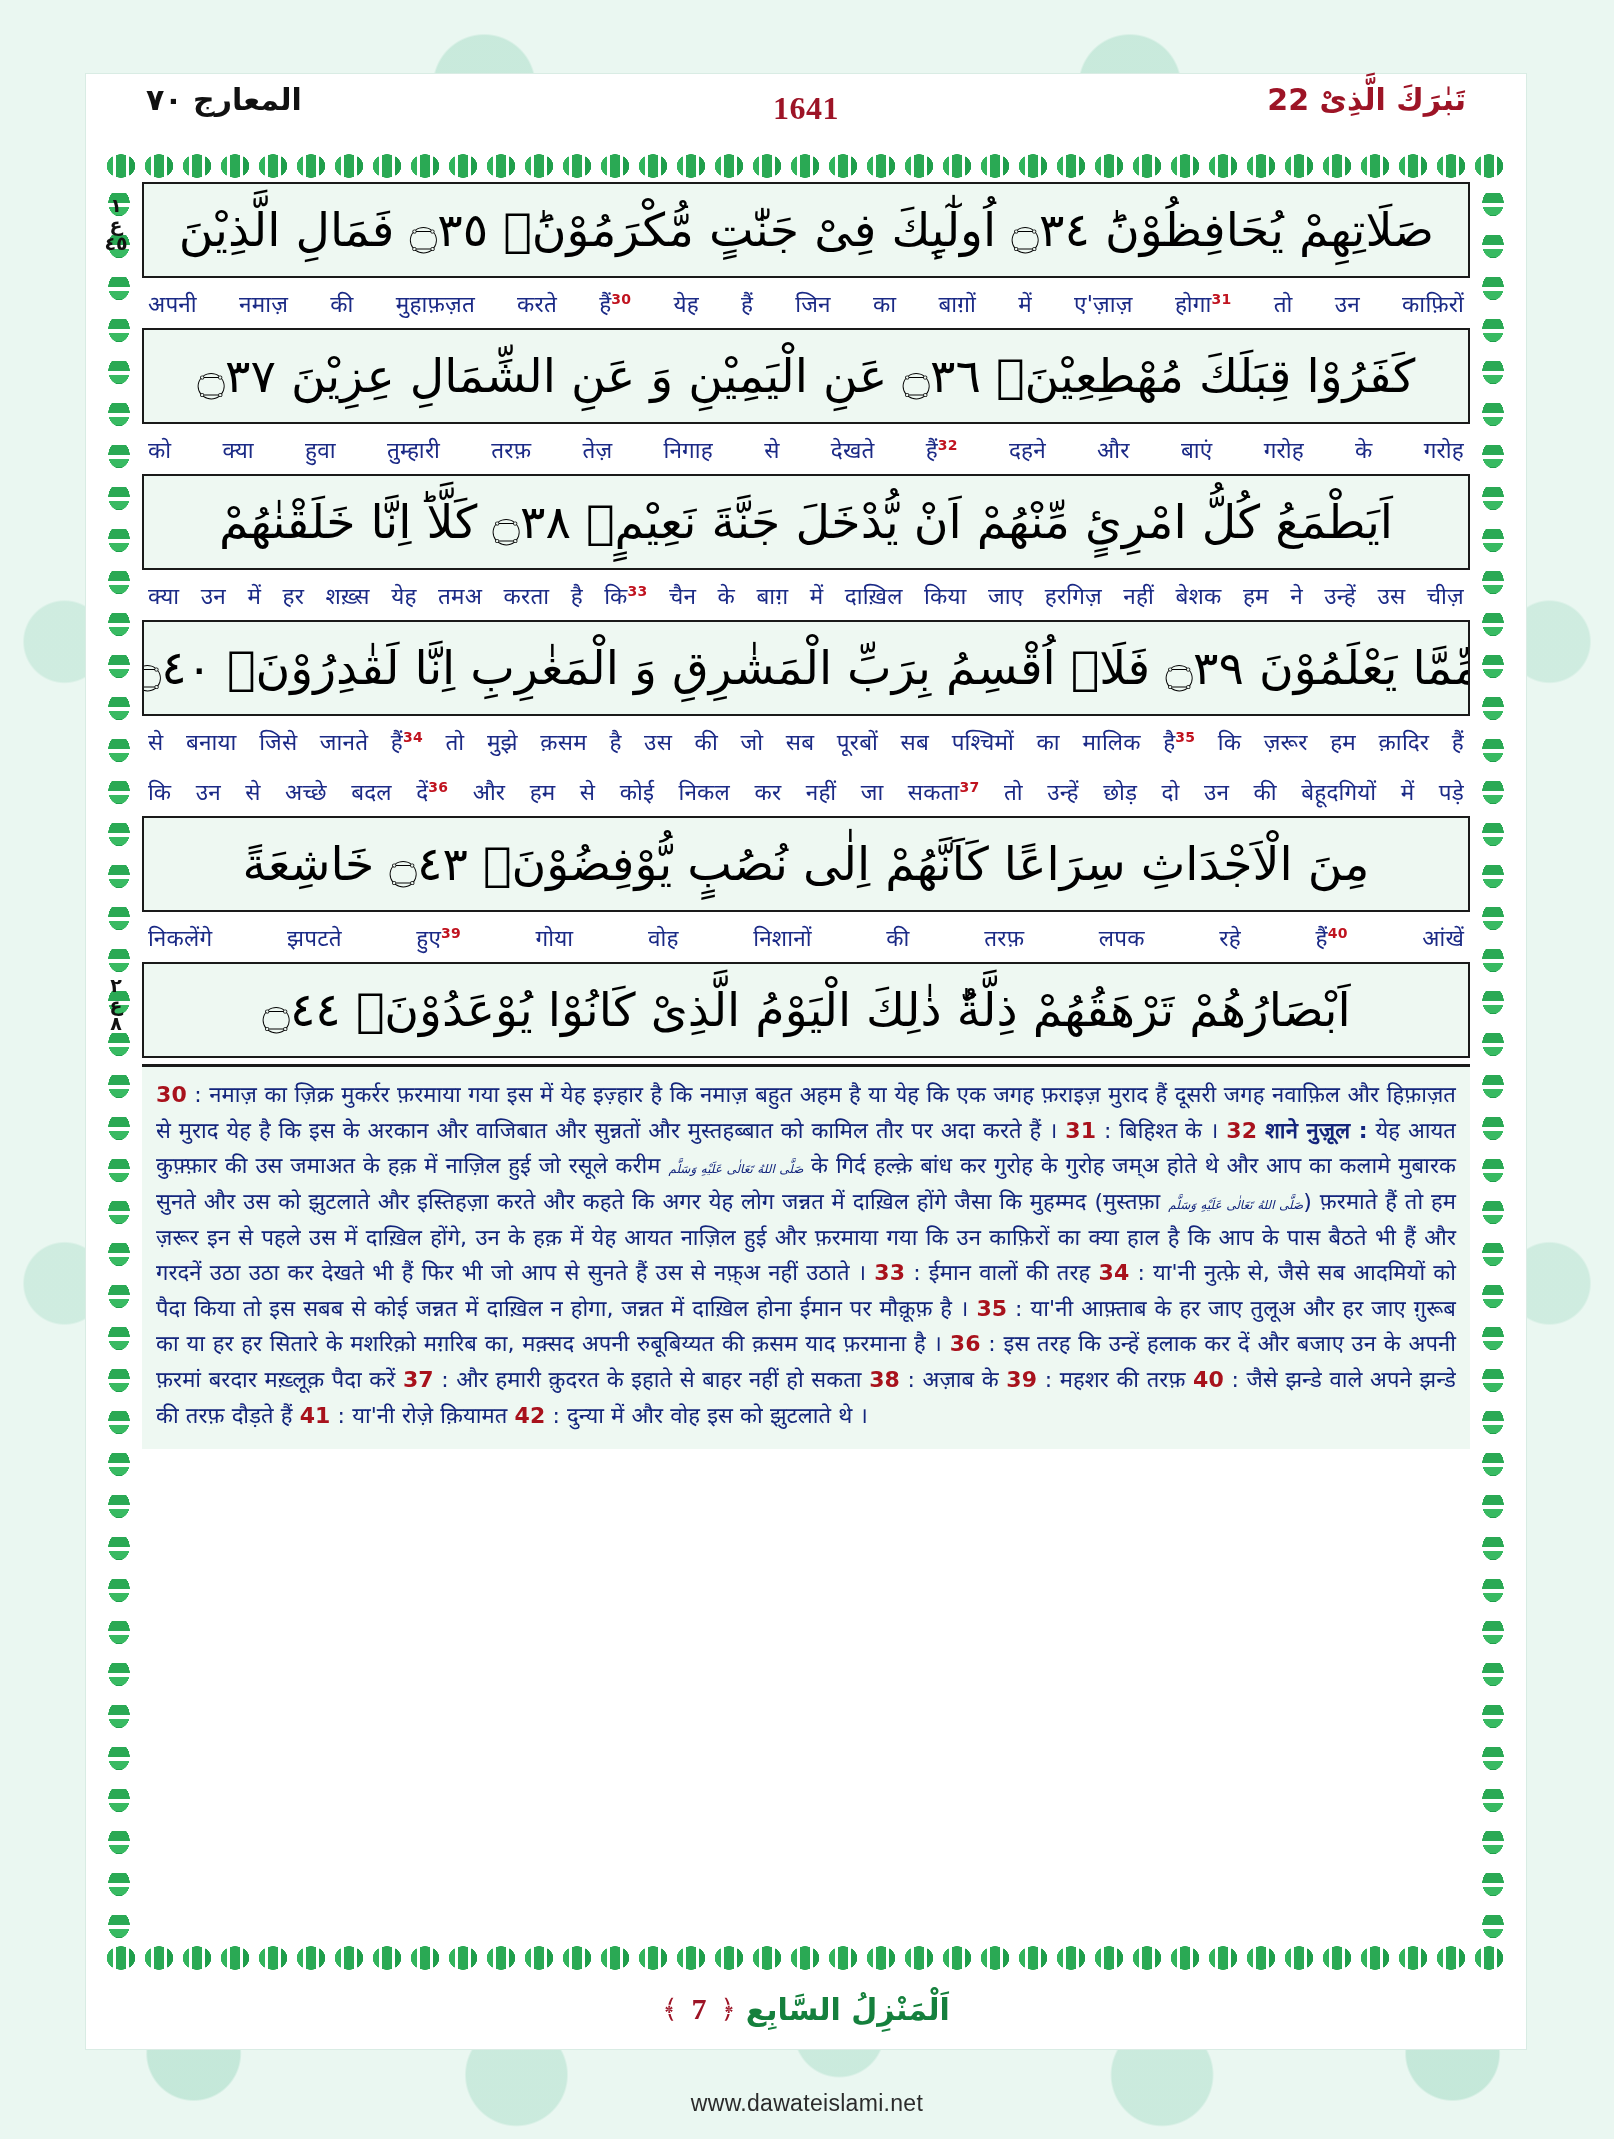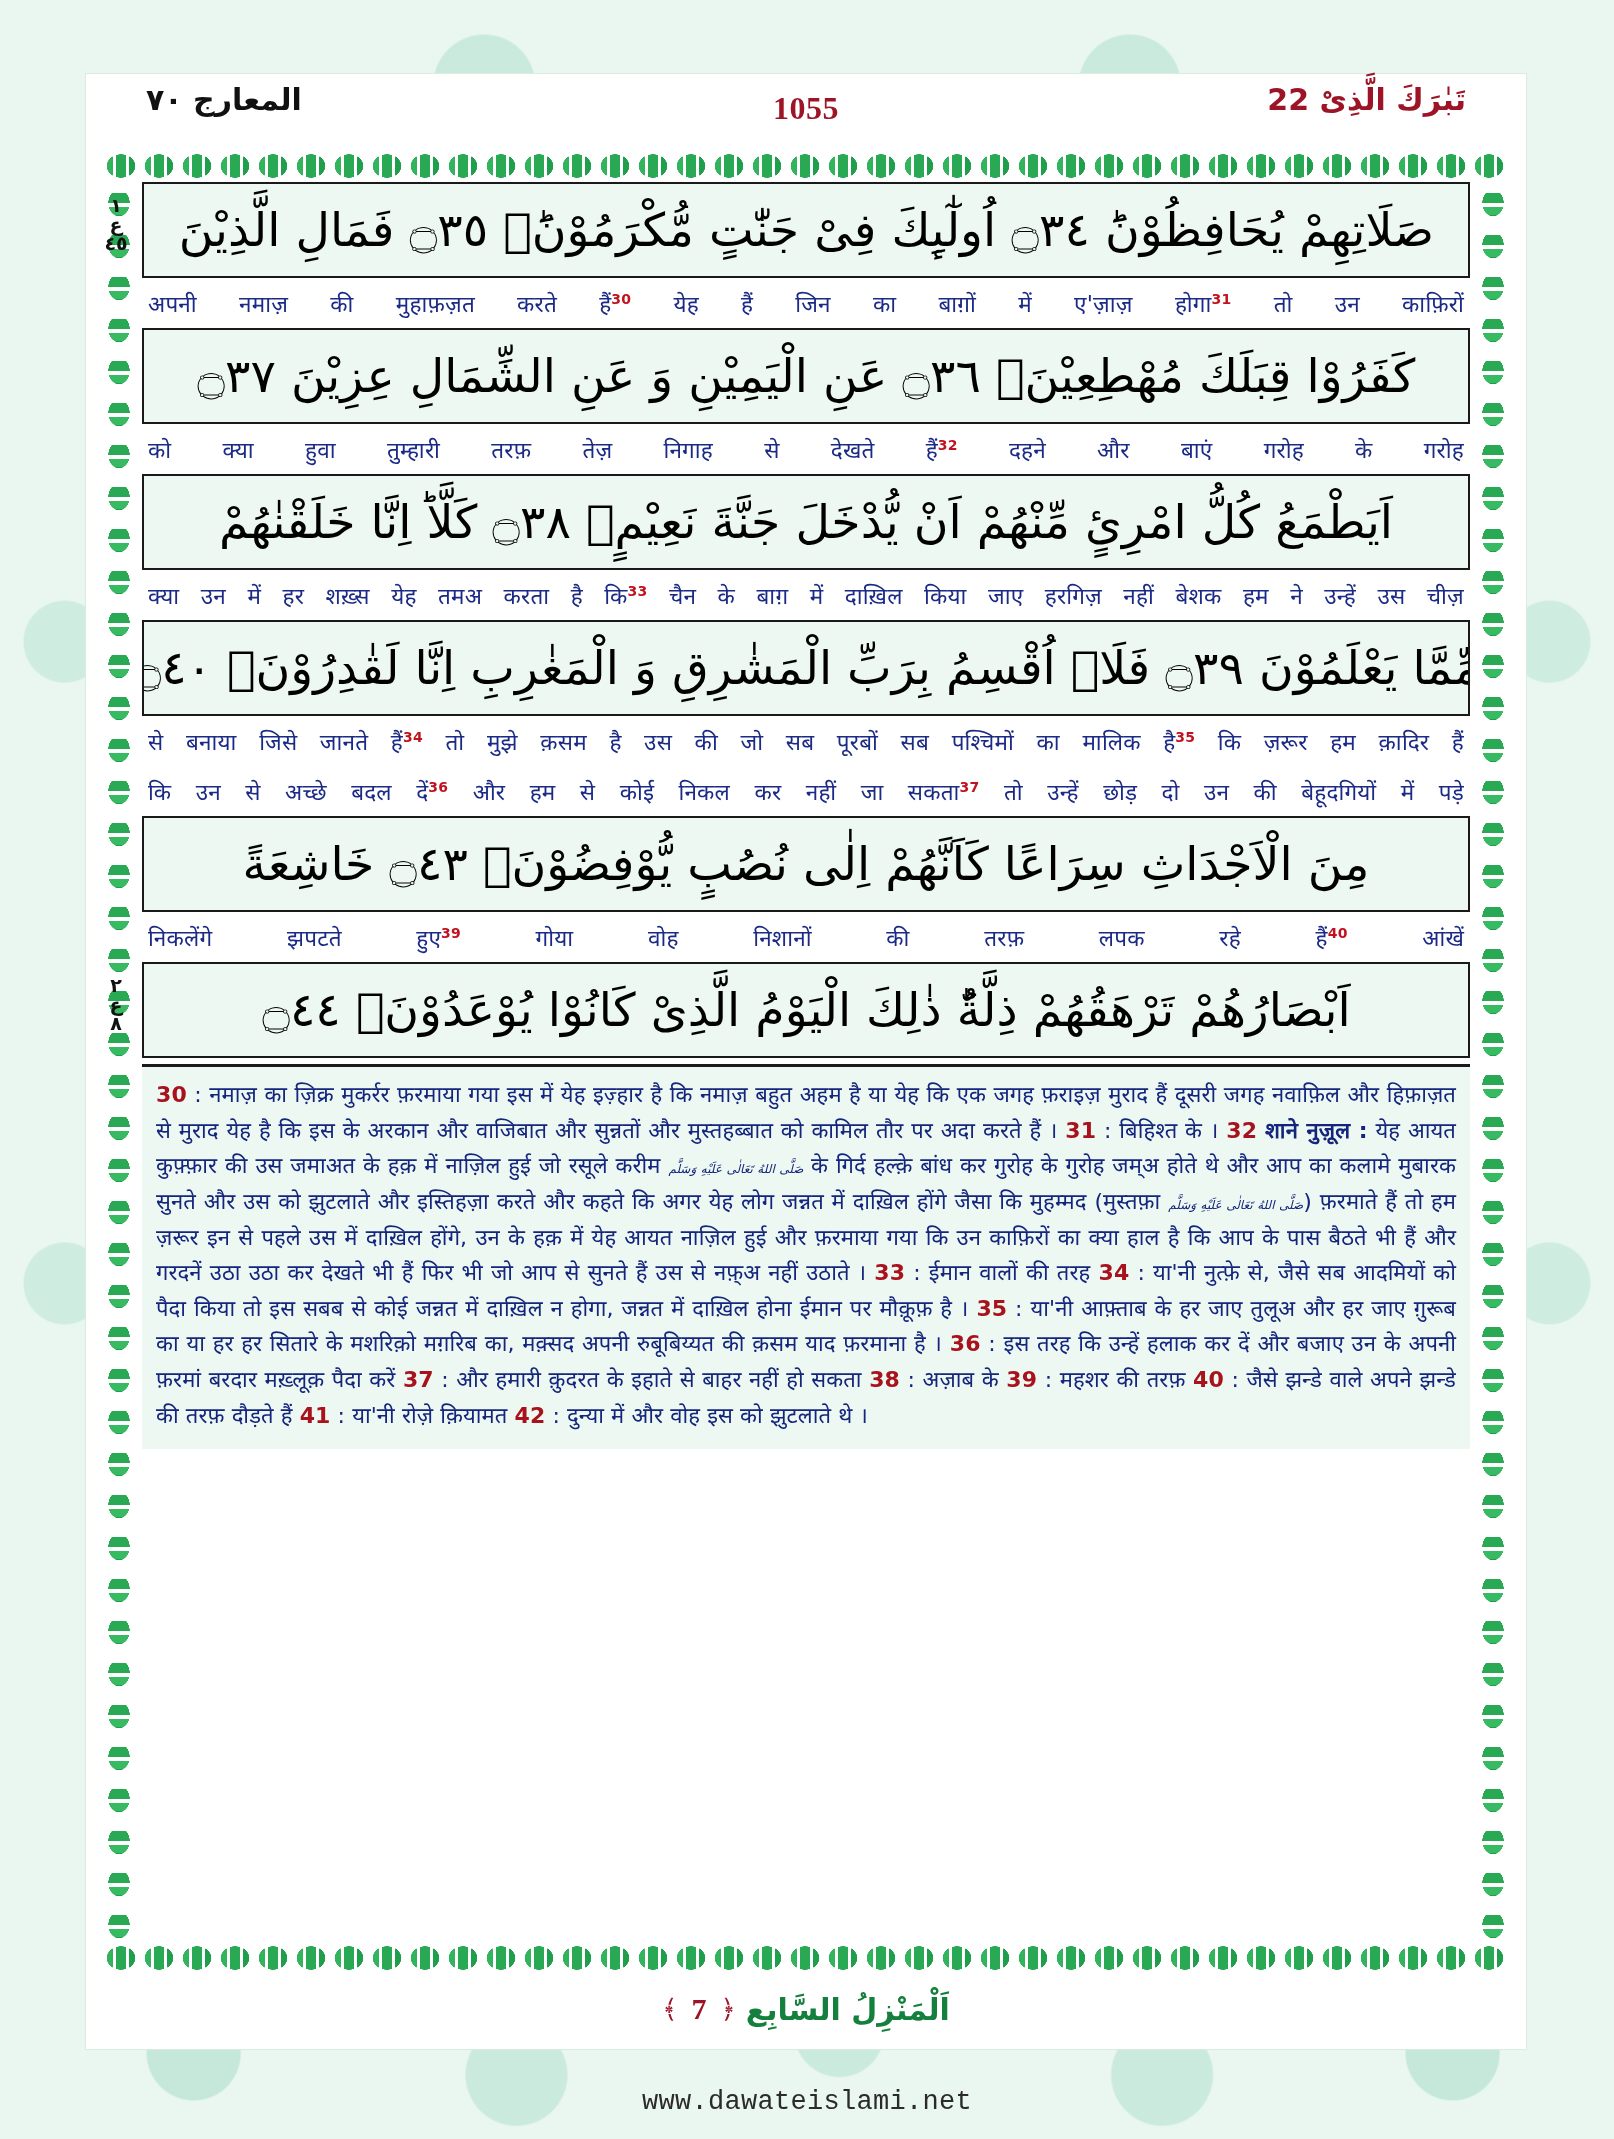--- a/index.html
+++ b/index.html
@@ -265,37 +265,37 @@
     color: #9d1426;
     padding: 0 4px;
   }
   #manzil .mz-brk { color: #9d1426; font-size: 26px; }
 
   #website {
     position: absolute;
     left: 0; right: 0;
     bottom: 22px;
     text-align: center;
-    font-family: Liberation Mono, monospace;
-    font-size: 27px;
+    font-family: Liberation Sans, sans-serif;
+    font-size: 23px;
     color: #2b2b2b;
     letter-spacing: .3px;
   }
 </style>
 </head>
 <body>
 
 <div id="page">
   <div id="medallion"></div>
 
   <div id="sheet">
 
     <div id="header">
       <div class="hdr-side" id="hdr-left">المعارج ٧٠</div>
-      <div id="hdr-page">1055</div>
+      <div id="hdr-page">1641</div>
       <div class="hdr-side" id="hdr-right">تَبٰرَكَ الَّذِیْ 22</div>
     </div>
 
     <div class="ornament-band"></div>
 
     <div id="body-area">
       <div class="side-orn" id="side-orn-left"></div>
       <div class="side-orn" id="side-orn-right"></div>
 
       <div id="text-column">

